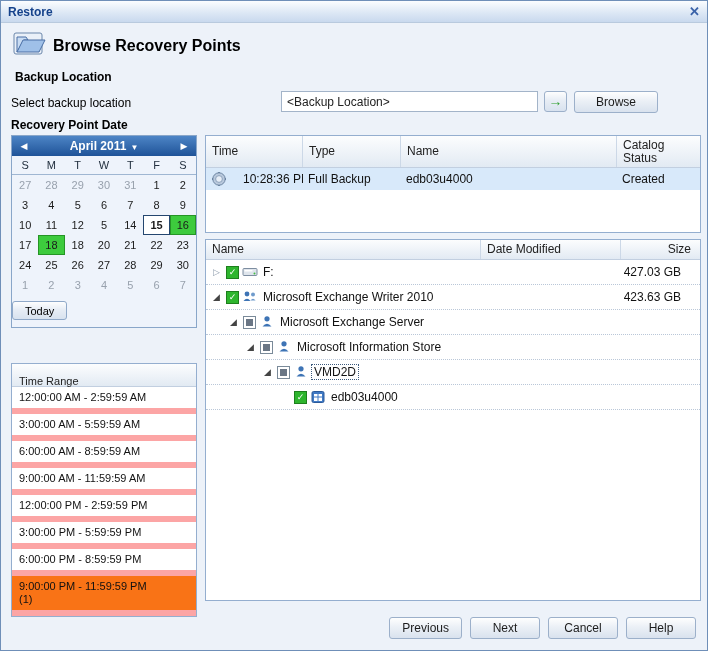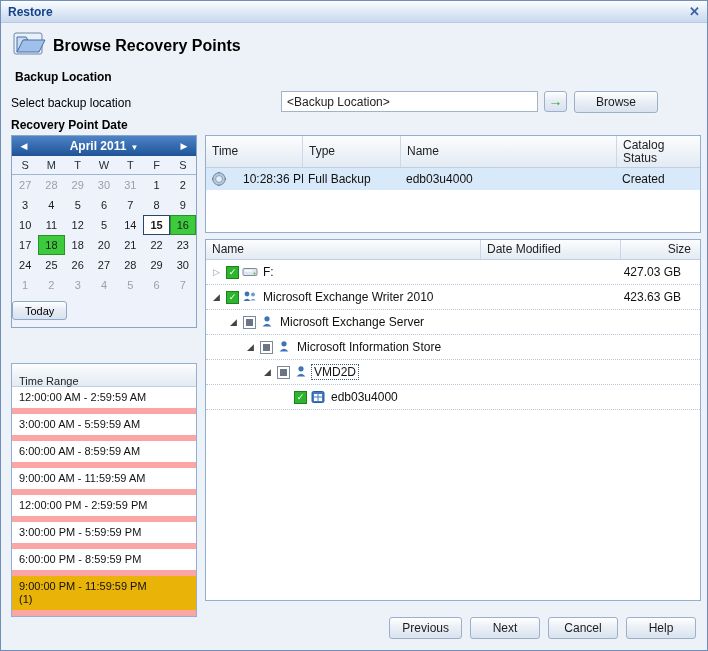--- a/index.html
+++ b/index.html
@@ -46,21 +46,21 @@
   .day.green { background:#3dcb3d; box-shadow:inset 0 0 0 1px #259425; }
   .cal-footer { display:flex; justify-content:flex-start; padding:6px 0 7px; }
   .today-btn { height:19px; padding:0 12px; font-size:11px; font-family:inherit;
     background:linear-gradient(#fefefe,#e7edf5 45%,#d8e2ef); border:1px solid #8fa8c8; border-radius:3px; }
 
   
   .timerange { position:absolute; left:10px; top:362px; width:186px; border:1px solid #94aecf; background:#fff; }
   .tr-header { height:20px; background:linear-gradient(#fcfdfe,#e2eaf3); border-bottom:1px solid #c2cfe0;
     padding:11px 7px; font-size:11px; color:#222; }
   .tr-item { padding:4px 7px; font-size:11px; border-bottom:6px solid #fca5a5; color:#111; line-height:13px; }
-  .tr-item.selected { background:#eab308; }
+  .tr-item.selected { background:#f97316; }
   .tr-count { display:block; }
 
   
   .panel { position:absolute; border:1px solid #94aecf; background:#fff; display:flex; flex-direction:column; overflow:hidden; }
   .thead { background:linear-gradient(#fcfdfe,#e2eaf3); border-bottom:1px solid #c2cfe0; display:grid; }
   .thead .th { padding:2px 6px; border-right:1px solid #ccd8e7; display:flex; align-items:center; color:#222; line-height:13px; }
   .thead .th:last-child { border-right:none; }
   .thead .th.size { justify-content:flex-end; padding-right:9px; }
 
   .backup-table { left:204px; top:134px; width:496px; height:98px; }

